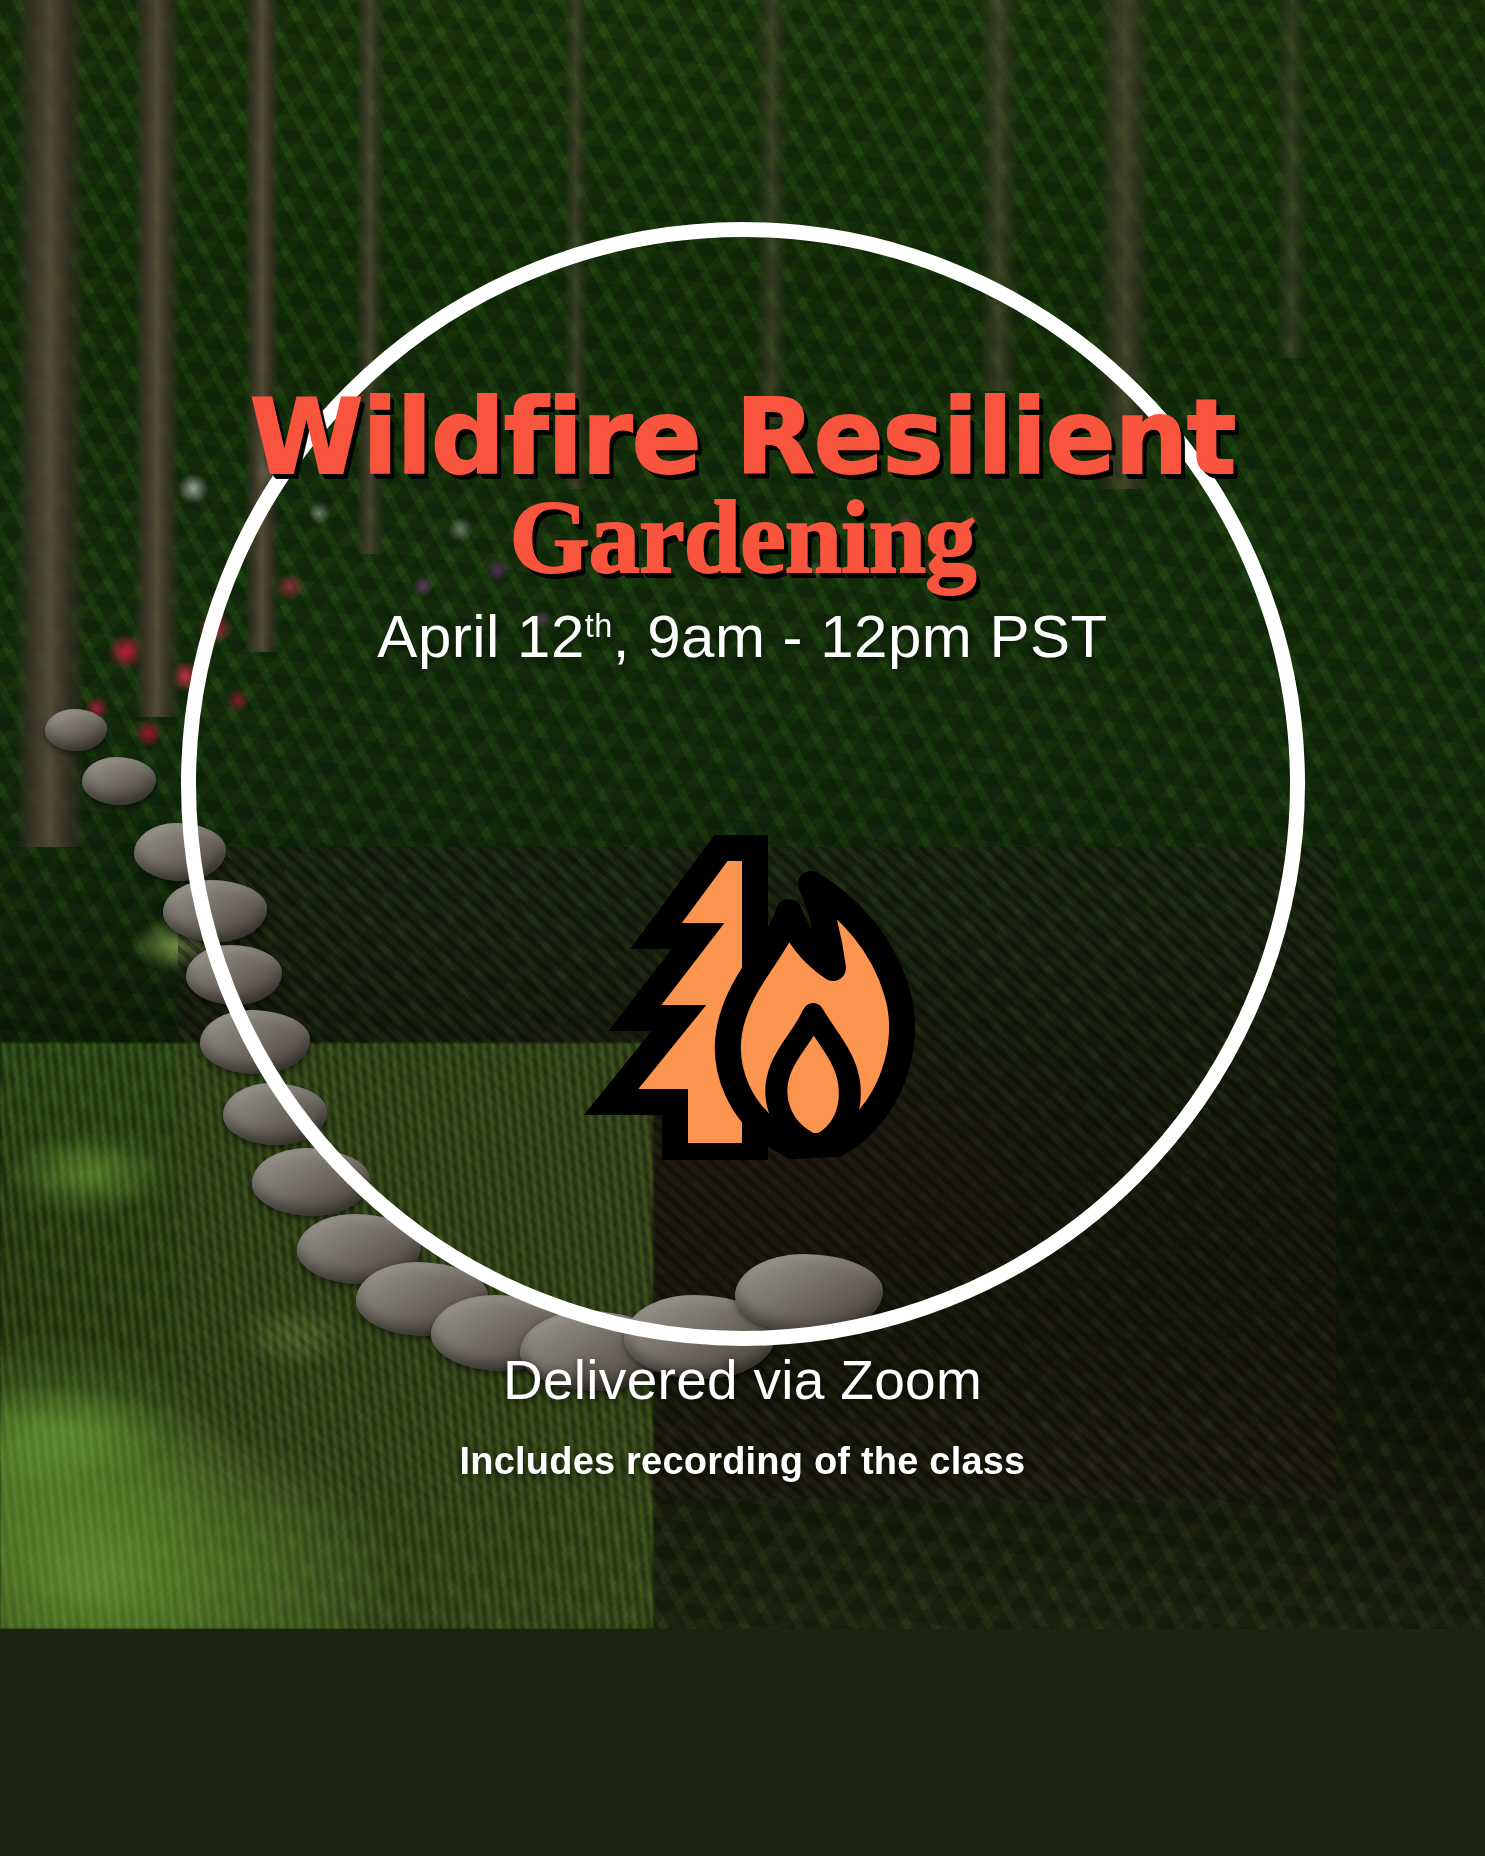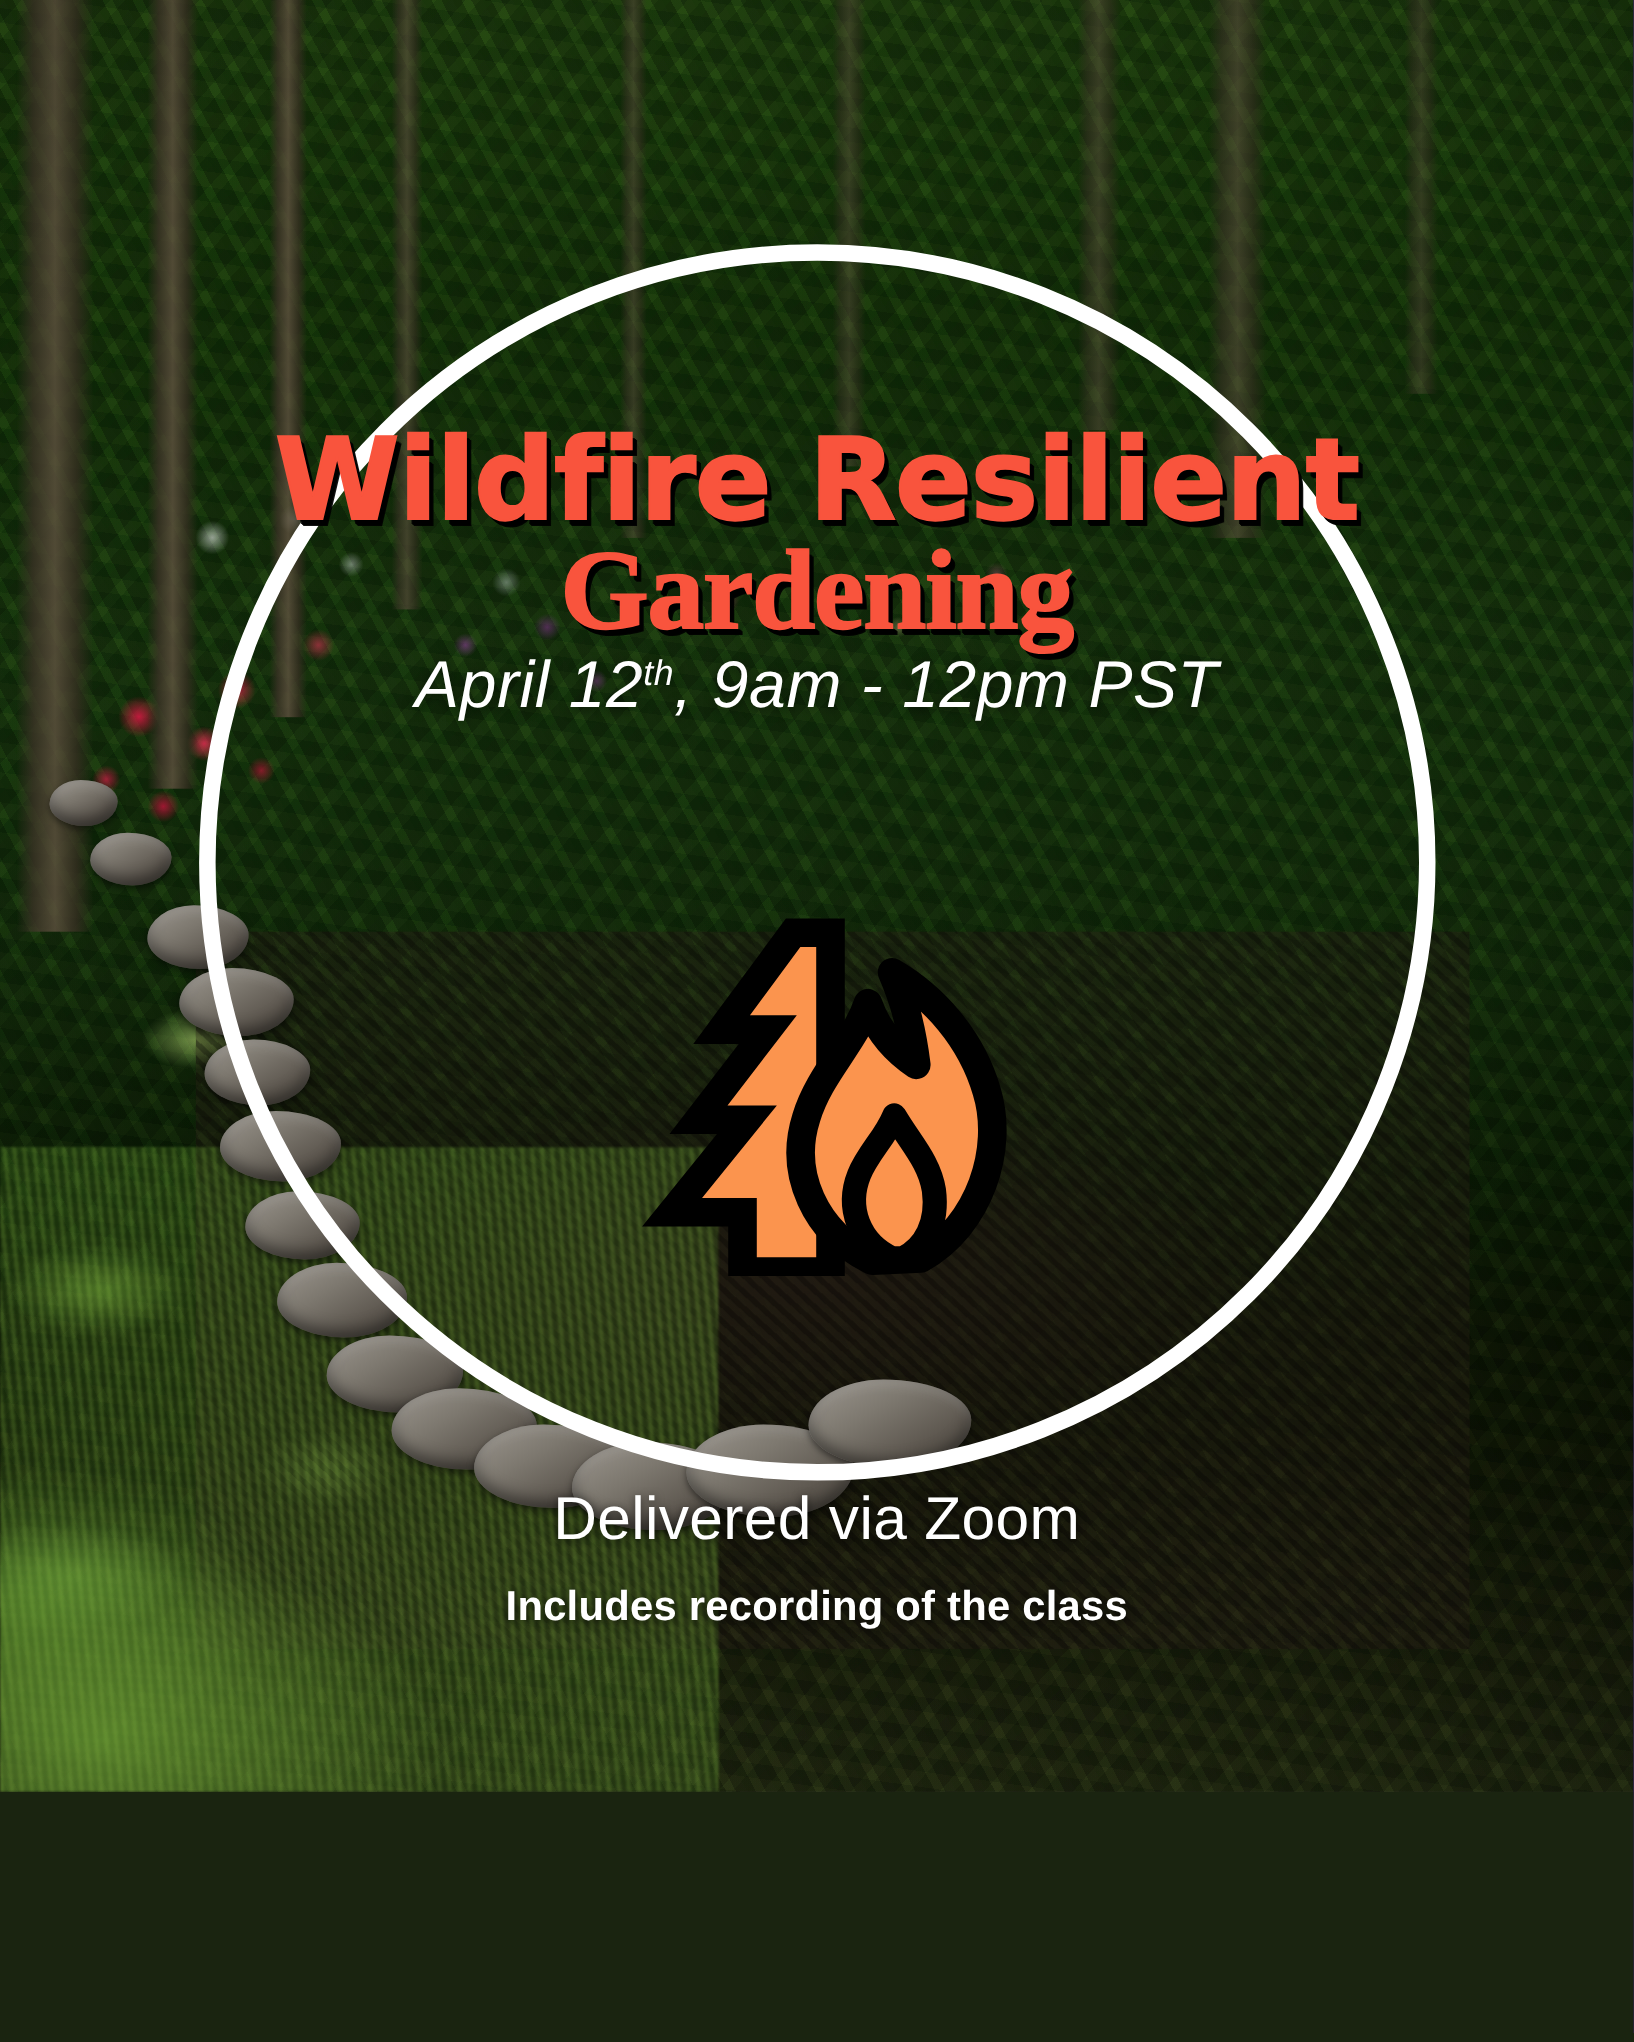--- a/index.html
+++ b/index.html
@@ -9,21 +9,21 @@
     background:#1a2410;
     font-family:"DejaVu Sans", sans-serif;
     overflow:hidden;
   }
 
   .poster {
     position:relative;
     width:1485px;
     height:1629px;
     overflow:hidden;
-    background:#4c1d95;
+    background:#404040;
   }
 
   
   .photo {
     position:absolute; inset:0;
     background:
       
       radial-gradient(ellipse 70px 40px at 12% 58%, rgba(186,220,120,.55), transparent 70%),
       radial-gradient(ellipse 120px 60px at 6% 72%, rgba(150,205,80,.45), transparent 70%),
       radial-gradient(ellipse 90px 50px at 20% 82%, rgba(160,210,95,.40), transparent 70%),
@@ -152,28 +152,28 @@
     letter-spacing:-1px;
     text-shadow:
       5px 6px 0 rgba(0,0,0,.92),
       4px 5px 0 rgba(0,0,0,.92),
       3px 4px 0 rgba(0,0,0,.85);
     -webkit-text-stroke:2px #f9543d;
   }
   .title .l2 { display:block;font-family:Liberation Serif, serif; }
 
   .datetime {
+    margin-top:14px;
     color:#ffffff;
     font-family:"Liberation Sans", sans-serif;
     font-weight:normal;
     font-size:60px;
     letter-spacing:.5px;
     text-shadow:0 2px 10px rgba(0,0,0,.55);
     white-space:nowrap;
-    font-style:italic;
   }
   .datetime sup { font-size:.54em; vertical-align:.62em; }
 
   
   .emblem {
     position:absolute;
     left:50%; top:700px;
     transform:translateX(-50%);
     width:500px; height:460px;
   }

